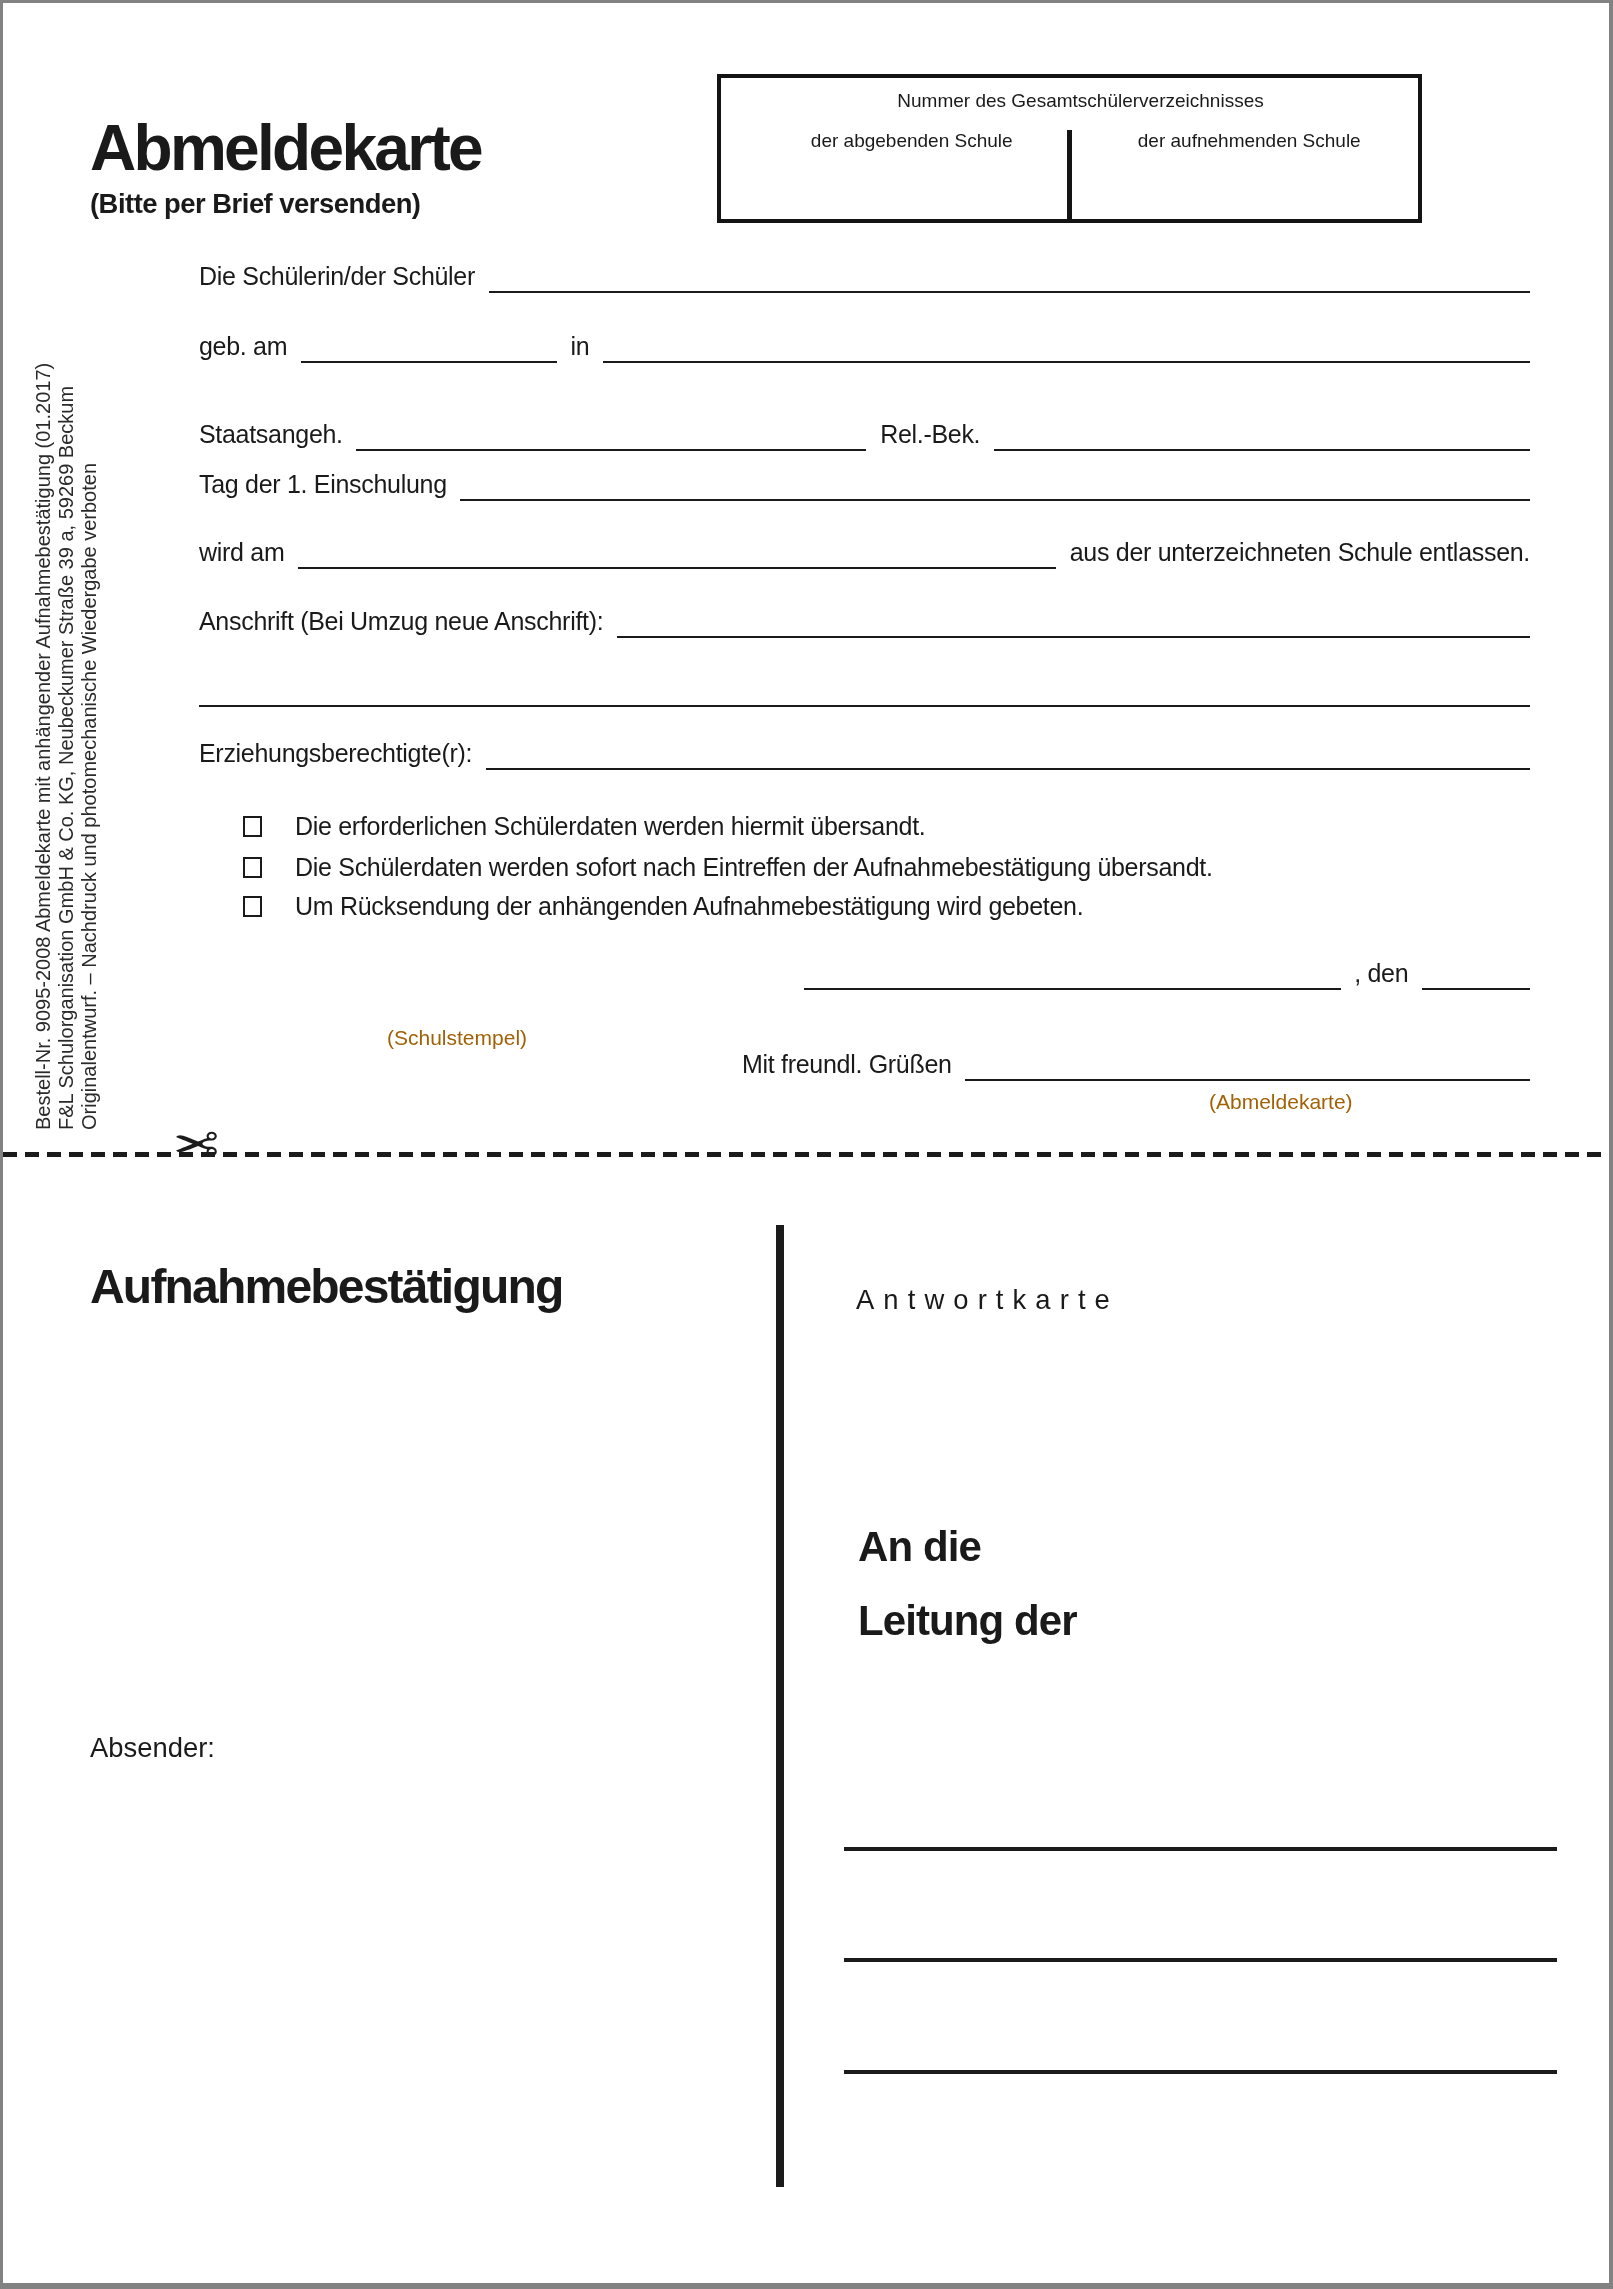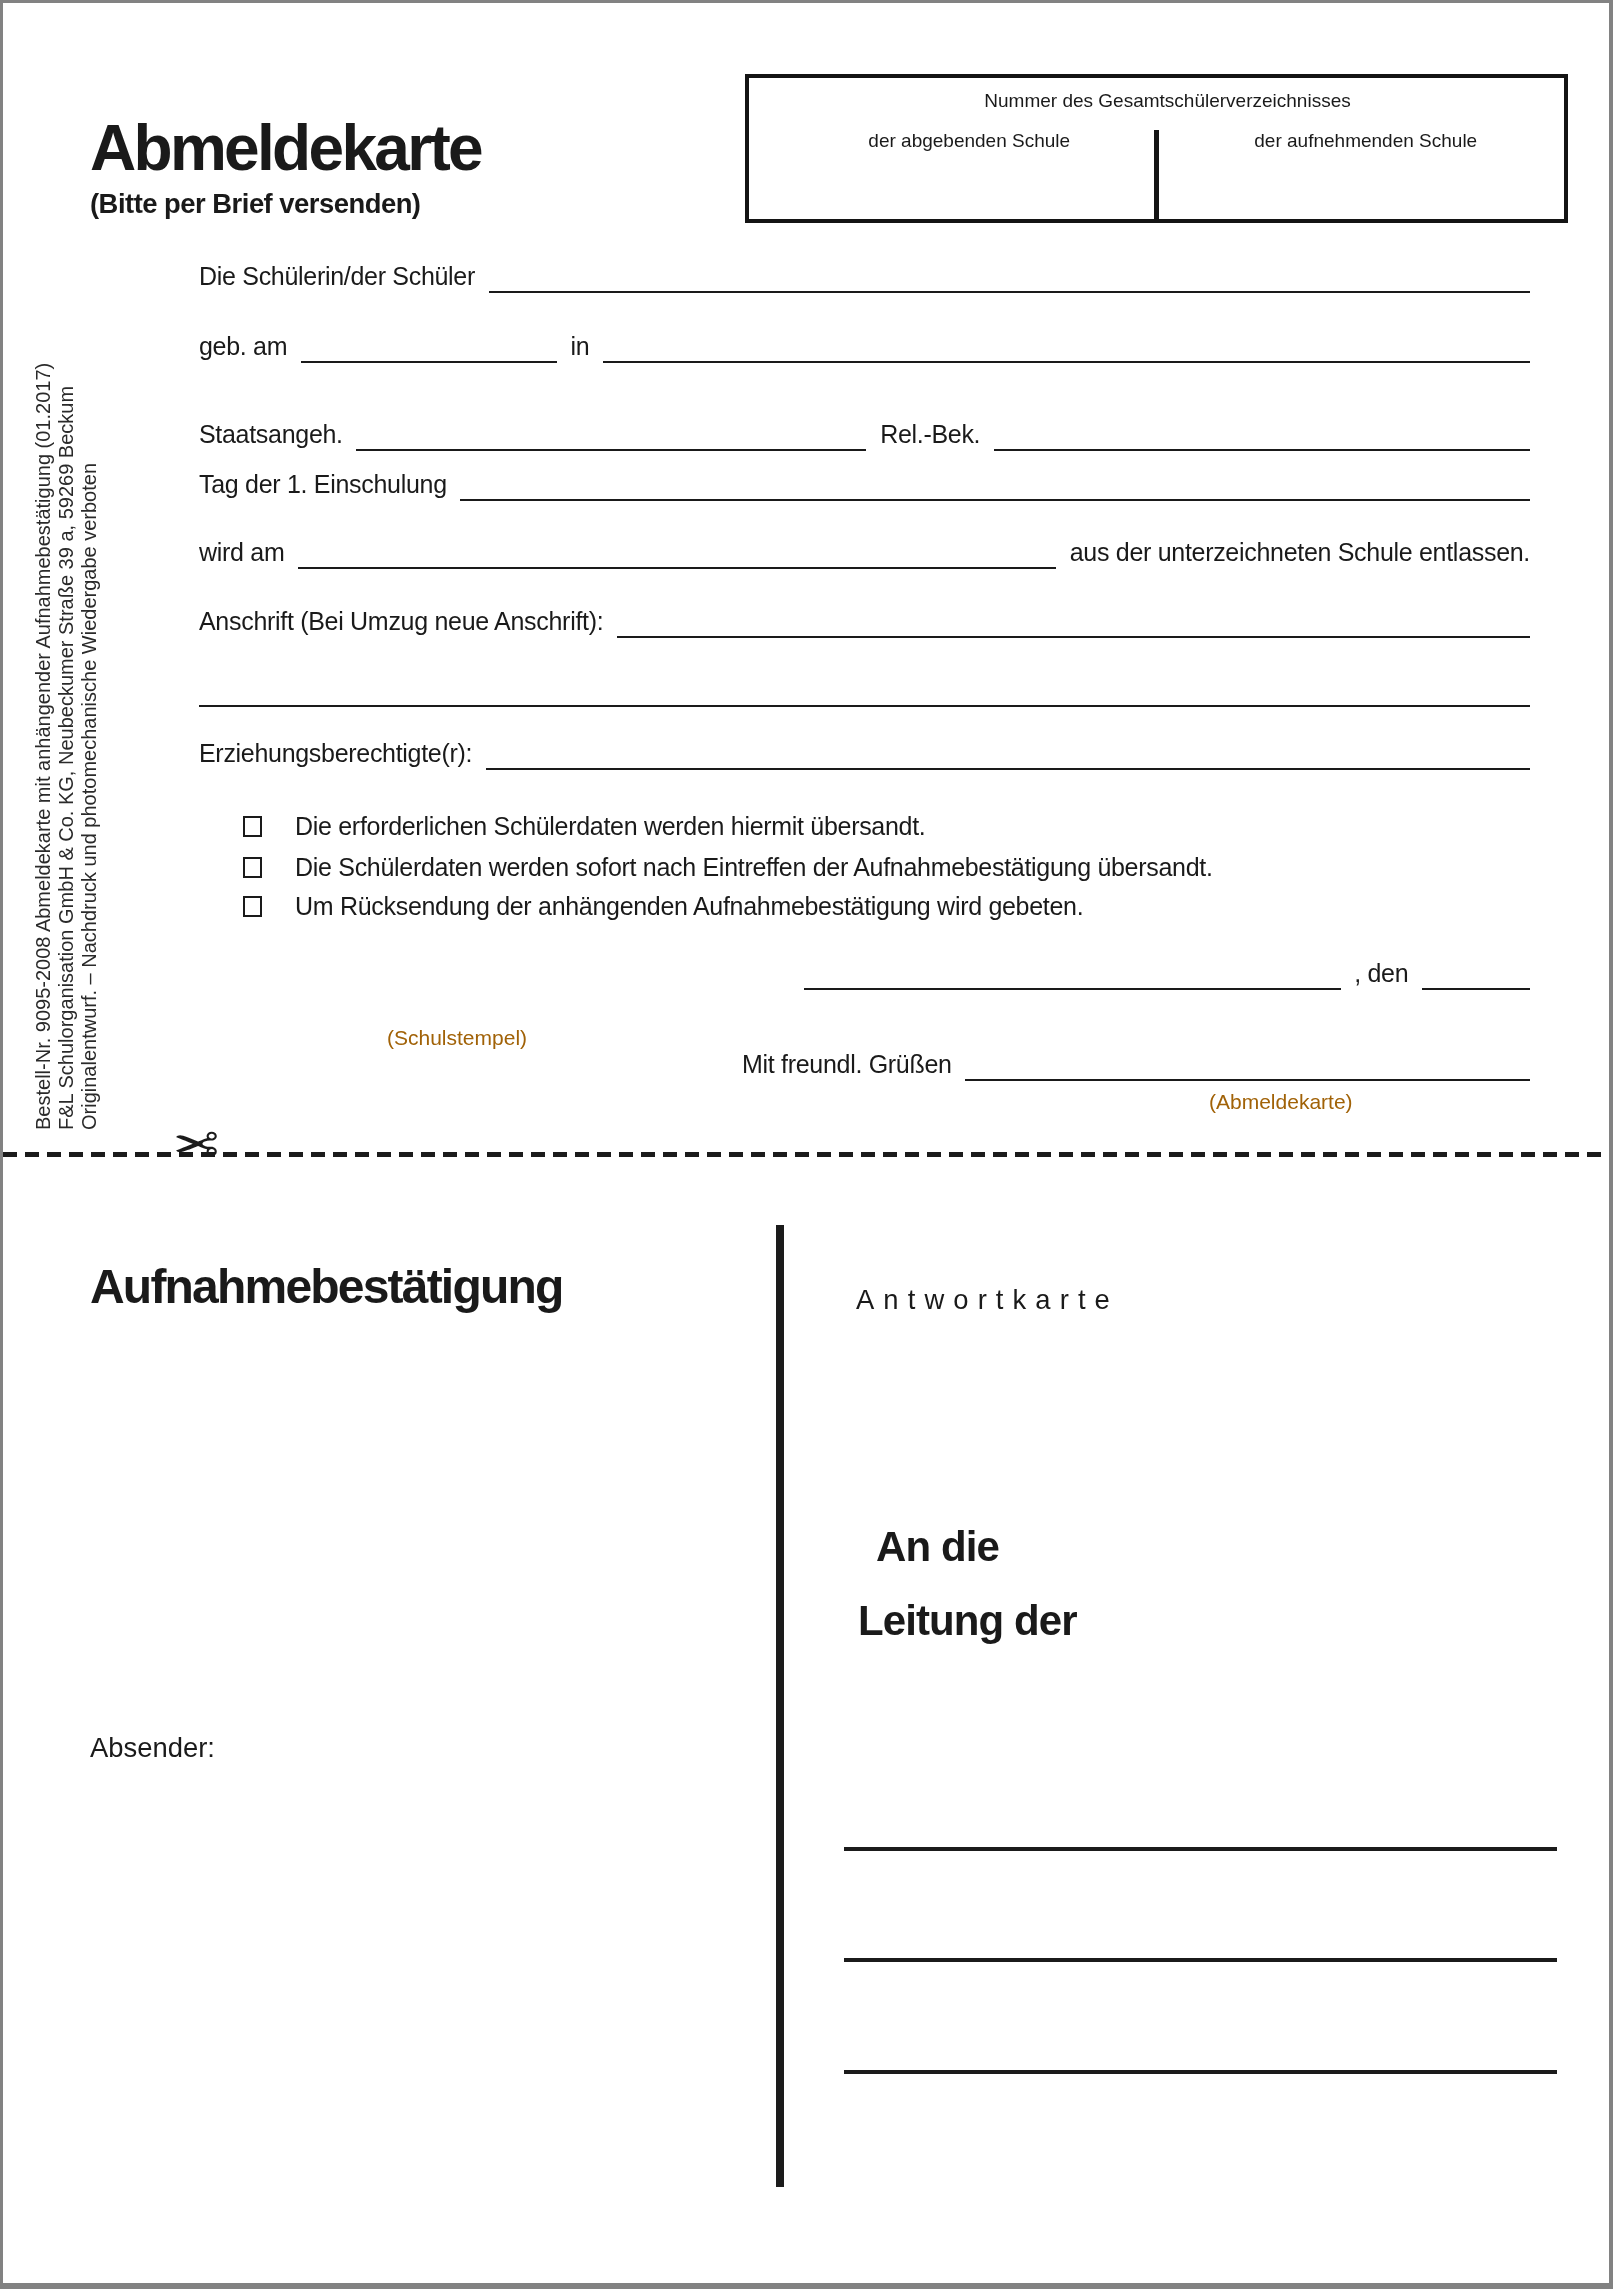--- a/index.html
+++ b/index.html
@@ -9,21 +9,21 @@
     border-left:3.7px solid #828282; border-top:3.7px solid #828282;
     border-right:5.5px solid #828282; border-bottom:7.3px solid #828282;
     font-family:"Liberation Sans", sans-serif; color:#1a1a1a; overflow:hidden;
   }
   .abs { position:absolute; }
 
   
   .main-title { left:87px; top:108px; font-size:64px; font-weight:bold; letter-spacing:-2.7px; }
   .sub-title  { left:87px; top:185px; font-size:27.4px; font-weight:bold; letter-spacing:-0.5px; }
 
-  .header-box { left:742px; top:71px; width:823px; height:149px; border:4.6px solid #141414;padding-left:22px; }
+  .header-box { left:714px; top:71px; width:705px; height:149px; border:4.6px solid #141414;padding-left:22px; }
   .hb-title { margin-top:12px; text-align:center; font-size:19px; }
   .hb-cols  { display:flex; margin-top:18.3px; }
   .hb-col   { flex:1; text-align:center; font-size:19px; }
   .hb-divider { position:absolute; left:50%; margin-left:-2.3px; top:52px; bottom:0; width:4.6px; background:#141414; }
 
   .side-notes { left:29px; top:1127px; transform:rotate(-90deg); transform-origin:0 0; }
   .side-notes div { font-size:20px; line-height:23px; white-space:nowrap; color:#2a2a2a; }
 
   .row { position:absolute; left:196px; right:79px; display:flex; align-items:flex-start; height:31px; }
   .lbl { font-size:25px; line-height:28px; white-space:nowrap; padding-right:13.7px; letter-spacing:-0.3px; }
@@ -43,21 +43,21 @@
   
   .cut-line { left:0; right:0; top:1149px; height:4.6px;
     background:repeating-linear-gradient(90deg,#1b1b1b 0 13.7px, transparent 13.7px 22px); }
   .scissors { left:170px; top:1115px; font-size:55px; line-height:1; color:#1b1b1b;
     transform:scaleX(-1); font-family:"DejaVu Sans", sans-serif; }
 
   
   .lower-title { left:87px; top:1256px; font-size:48px; font-weight:bold; letter-spacing:-1.8px; }
   .card-divider { left:773px; top:1222px; width:8.2px; height:962px; background:#1b1b1b; }
   .answer-card { left:853px; top:1281px; font-size:27.4px; letter-spacing:9.1px; }
-  .recipient-1 { left:855px; top:1520px; font-size:42px; font-weight:bold; letter-spacing:-0.9px;margin-left:18px; }
+  .recipient-1 { left:855px; top:1520px; font-size:42px; font-weight:bold; letter-spacing:-0.9px; }
   .recipient-2 { left:855px; top:1594px; font-size:42px; font-weight:bold; letter-spacing:-0.9px; }
   .sender { left:87px; top:1729px; font-size:27.4px; }
   .ans-line { left:841px; width:713px; height:3.7px; background:#1b1b1b; }
 </style>
 </head>
 <body>
 
 <div class="sheet">
 
   <div class="abs main-title">Abmeldekarte</div>

